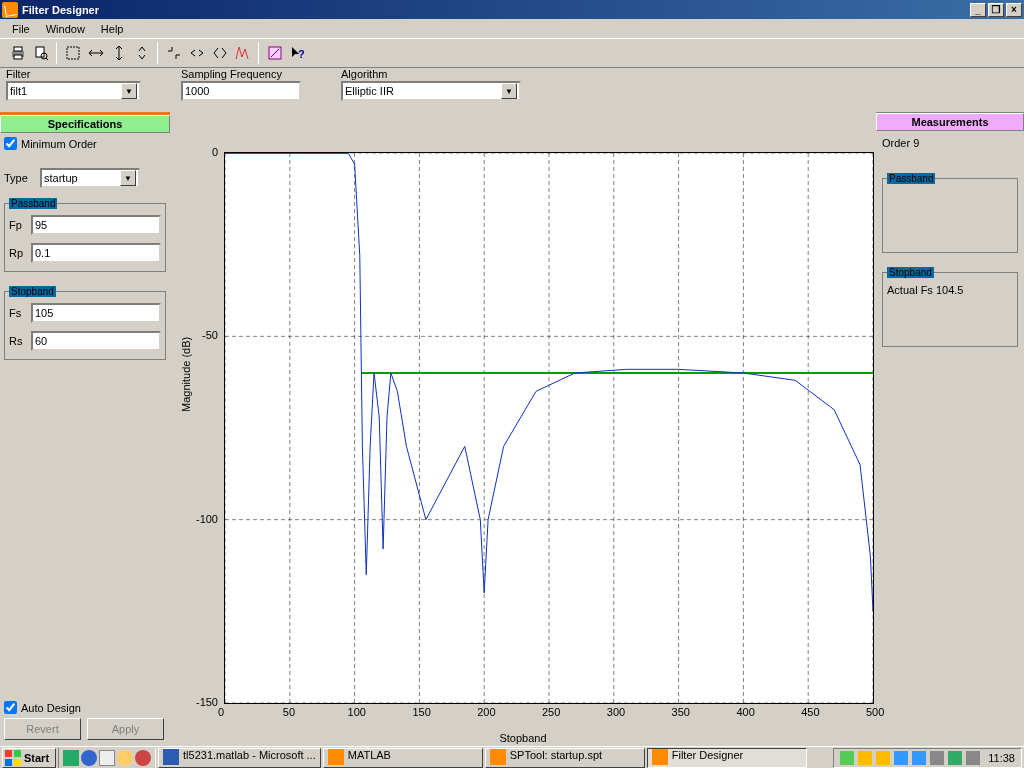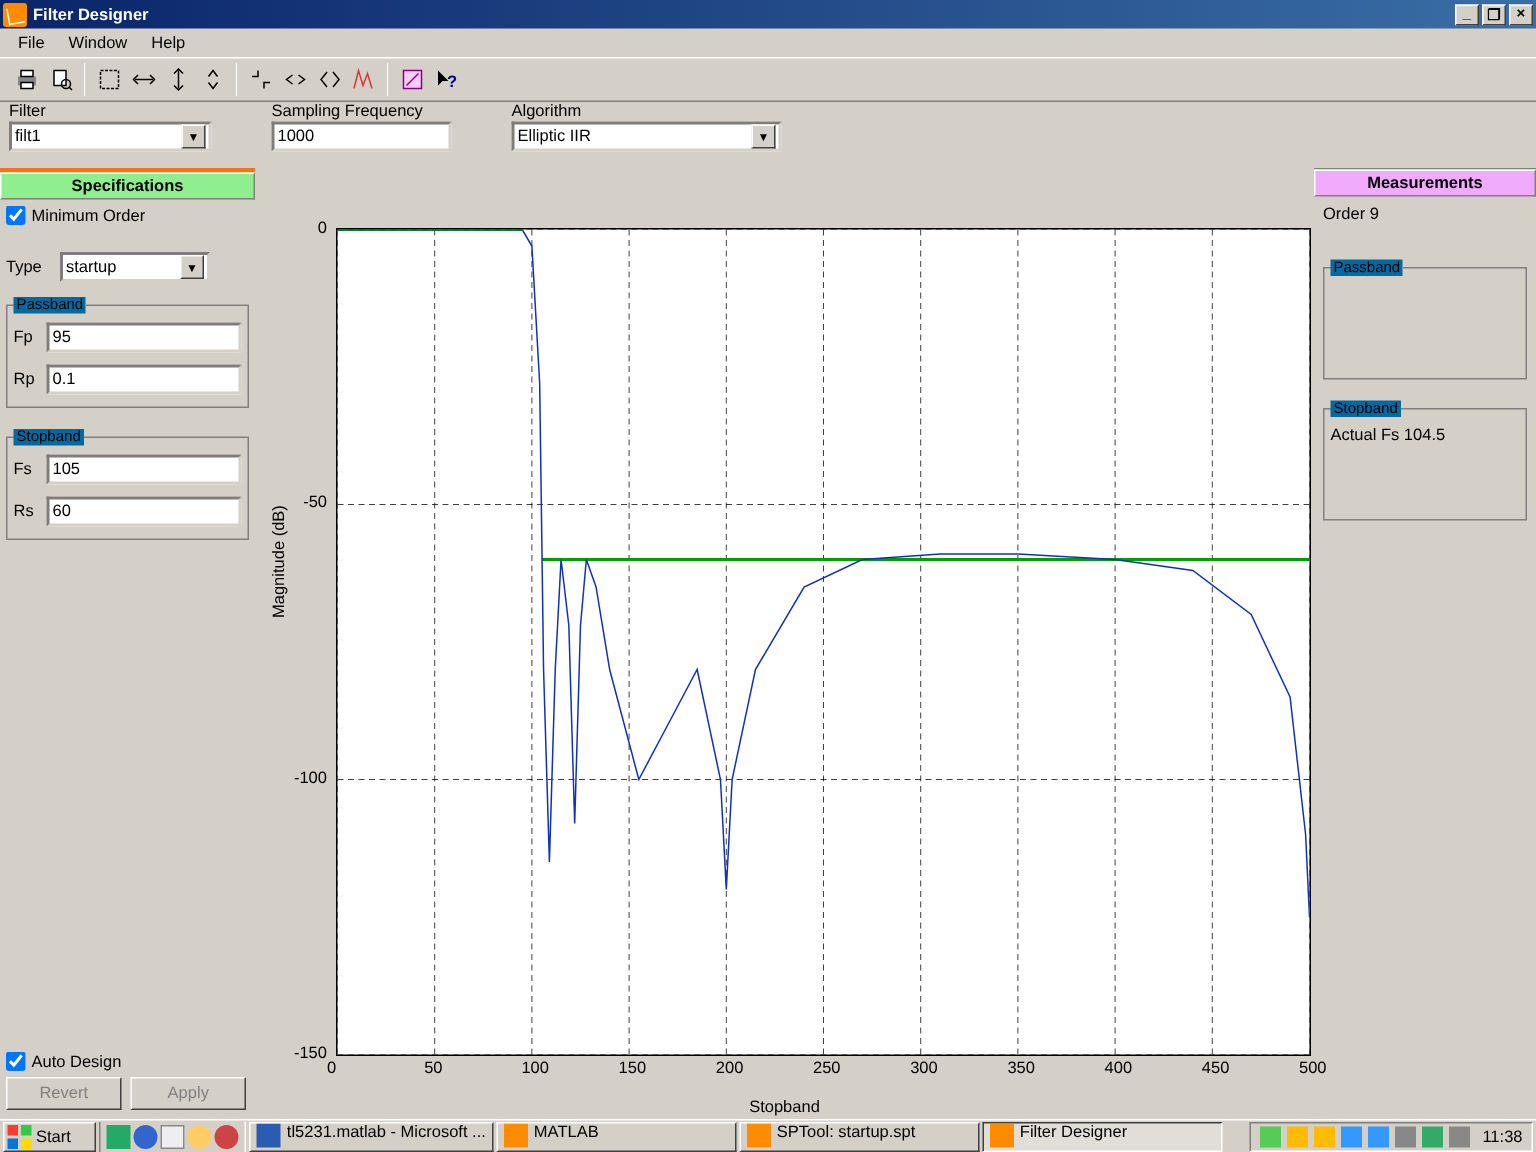--- a/index.html
+++ b/index.html
@@ -99,22 +99,22 @@
   .wbtn{
     flex:1;height:22px;background:#d4d0c8;border:1px solid #fff;border-right-color:#404040;border-bottom-color:#404040;
     color:#808080;font:inherit;
   }
   
   .taskbar{
     position:absolute;left:0;right:0;bottom:0;height:22px;background:#d4d0c8;
     border-top:1px solid #fff;display:flex;align-items:center;padding:0 2px;gap:2px;
   }
   .start{
-    height:20px;padding:0 16px 0 2px;border:1px solid #fff;border-right-color:#404040;border-bottom-color:#404040;
-    display:flex;align-items:center;font-weight:normal;gap:3px;
+    height:20px;padding:0 6px 0 2px;border:1px solid #fff;border-right-color:#404040;border-bottom-color:#404040;
+    display:flex;align-items:center;font-weight:bold;gap:3px;
   }
   .start .flag{width:16px;height:16px;display:inline-block;position:relative;}
   .start .flag::before{content:"";position:absolute;left:0;top:0;width:7px;height:7px;background:#ff3b30;}
   .start .flag::after{content:"";position:absolute;right:0;top:0;width:7px;height:7px;background:#2ecc40;}
   .start .flag span{position:absolute;left:0;bottom:0;width:7px;height:7px;background:#0074d9;}
   .start .flag b{position:absolute;right:0;bottom:0;width:7px;height:7px;background:#ffdc00;}
   .ql{display:flex;gap:2px;padding:0 4px;border-left:1px solid #808080;border-right:1px solid #fff;height:20px;align-items:center;}
   .ql span{width:16px;height:16px;display:inline-block;}
   .taskbtn{
     height:20px;min-width:160px;max-width:200px;padding:0 4px;border:1px solid #fff;border-right-color:#404040;border-bottom-color:#404040;

